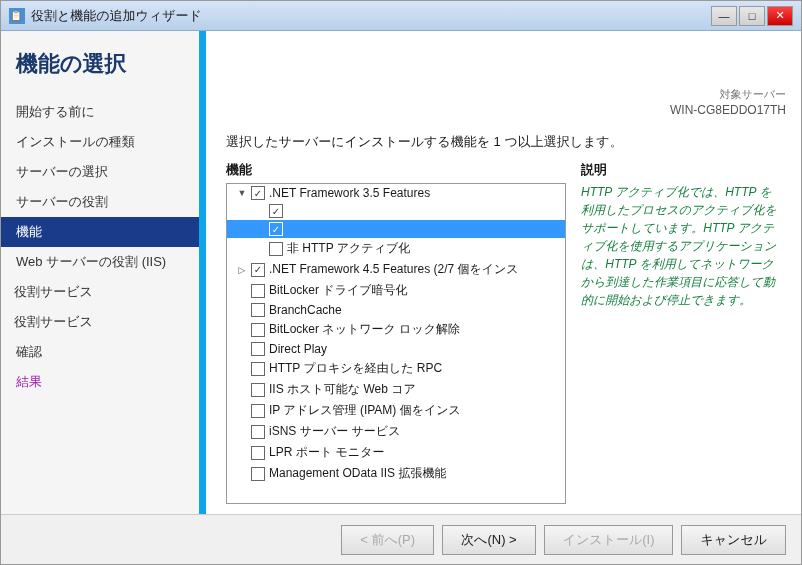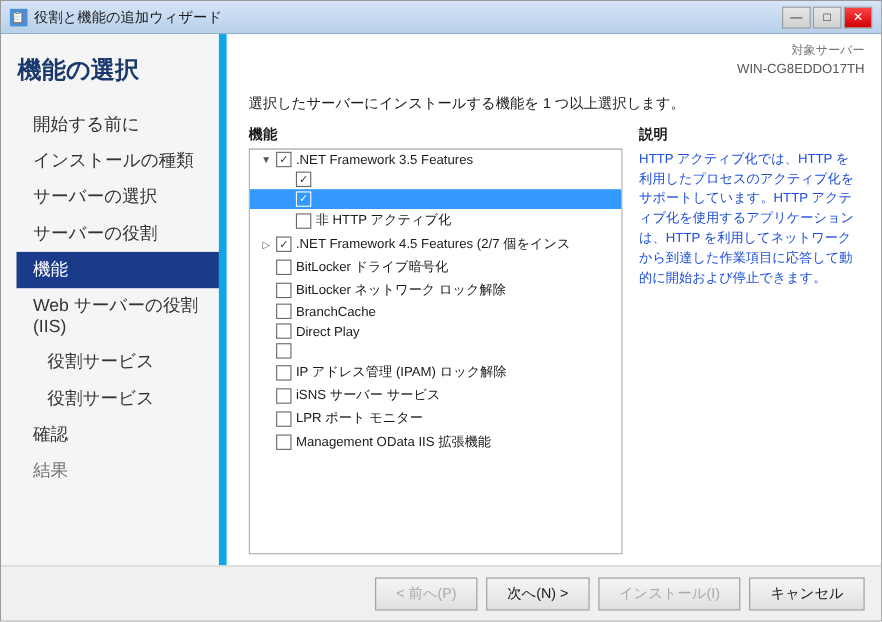--- a/index.html
+++ b/index.html
@@ -93,47 +93,47 @@
       font-size: 22px;
       font-weight: bold;
       color: #1a3a6e;
       padding: 0 15px 20px 15px;
       line-height: 1.2;
     }
     .sidebar-item {
       padding: 6px 15px;
       cursor: pointer;
       color: #333;
-      font-size: 16px;
-      margin-left: 14px;
+      font-size: 13px;
     }
     .sidebar-item.active {
       background: #1a3a8a;
       color: white;
     }
     .sidebar-item.sub {
-      padding-left: 28px;
+      padding-left: 13px;
     }
     .sidebar-item.disabled {
-      color: #737373;
+      color: #a21caf;
     }
 
     
     .content-area {
       flex: 1;
       display: flex;
       flex-direction: column;
       padding: 0;
     }
 
     
     .content-header {
       display: flex;
       justify-content: flex-end;
       padding: 8px 15px 4px 15px;
+      margin-top: 48px;
     }
     .server-info {
       text-align: right;
       font-size: 12px;
       color: #555;
       line-height: 1.4;
     }
     .server-info .label {
       font-size: 11px;
       color: #777;
@@ -240,22 +240,23 @@
       width: 200px;
       flex-shrink: 0;
     }
     .desc-label {
       font-weight: bold;
       margin-bottom: 4px;
       font-size: 13px;
     }
     .desc-text {
       font-size: 12px;
-      color: #1d4ed8;
+      color: #15803d;
       line-height: 1.5;
+      font-style: italic;
     }
 
     
     .bottom-bar {
       height: 50px;
       background: #f0f0f0;
       border-top: 1px solid #ccc;
       display: flex;
       align-items: center;
       justify-content: flex-end;
@@ -373,44 +374,51 @@
                 <div class="feature-item">
                   <span class="indent" style="width: 4px; display: inline-block;"></span>
                   <span style="width: 16px; display: inline-block;"></span>
                   <span class="checkbox"></span>
                   <span>BitLocker ドライブ暗号化</span>
                 </div>
                 <div class="feature-item">
                   <span class="indent" style="width: 4px; display: inline-block;"></span>
                   <span style="width: 16px; display: inline-block;"></span>
                   <span class="checkbox"></span>
+                  <span>BranchCache</span>
+                </div>
+                <div class="feature-item">
+                  <span class="indent" style="width: 4px; display: inline-block;"></span>
+                  <span style="width: 16px; display: inline-block;"></span>
+                  <span class="checkbox"></span>
                   <span>BitLocker ネットワーク ロック解除</span>
                 </div>
                 <div class="feature-item">
                   <span class="indent" style="width: 4px; display: inline-block;"></span>
                   <span style="width: 16px; display: inline-block;"></span>
                   <span class="checkbox"></span>
-                  <span>BranchCache</span>
-                </div>
-                <div class="feature-item">
-                  <span class="indent" style="width: 4px; display: inline-block;"></span>
-                  <span style="width: 16px; display: inline-block;"></span>
-                  <span class="checkbox"></span>
                   <span>Direct Play</span>
                 </div>
                 <div class="feature-item">
                   <span class="indent" style="width: 4px; display: inline-block;"></span>
                   <span style="width: 16px; display: inline-block;"></span>
                   <span class="checkbox"></span>
-                </div>
-                <div class="feature-item">
-                  <span class="indent" style="width: 4px; display: inline-block;"></span>
-                  <span style="width: 16px; display: inline-block;"></span>
-                  <span class="checkbox"></span>
-                  <span>IP アドレス管理 (IPAM) ロック解除</span>
+                  <span>HTTP プロキシを経由した RPC</span>
+                </div>
+                <div class="feature-item">
+                  <span class="indent" style="width: 4px; display: inline-block;"></span>
+                  <span style="width: 16px; display: inline-block;"></span>
+                  <span class="checkbox"></span>
+                  <span>IIS ホスト可能な Web コア</span>
+                </div>
+                <div class="feature-item">
+                  <span class="indent" style="width: 4px; display: inline-block;"></span>
+                  <span style="width: 16px; display: inline-block;"></span>
+                  <span class="checkbox"></span>
+                  <span>IP アドレス管理 (IPAM) 個をインス</span>
                 </div>
                 <div class="feature-item">
                   <span class="indent" style="width: 4px; display: inline-block;"></span>
                   <span style="width: 16px; display: inline-block;"></span>
                   <span class="checkbox"></span>
                   <span>iSNS サーバー サービス</span>
                 </div>
                 <div class="feature-item">
                   <span class="indent" style="width: 4px; display: inline-block;"></span>
                   <span style="width: 16px; display: inline-block;"></span>

